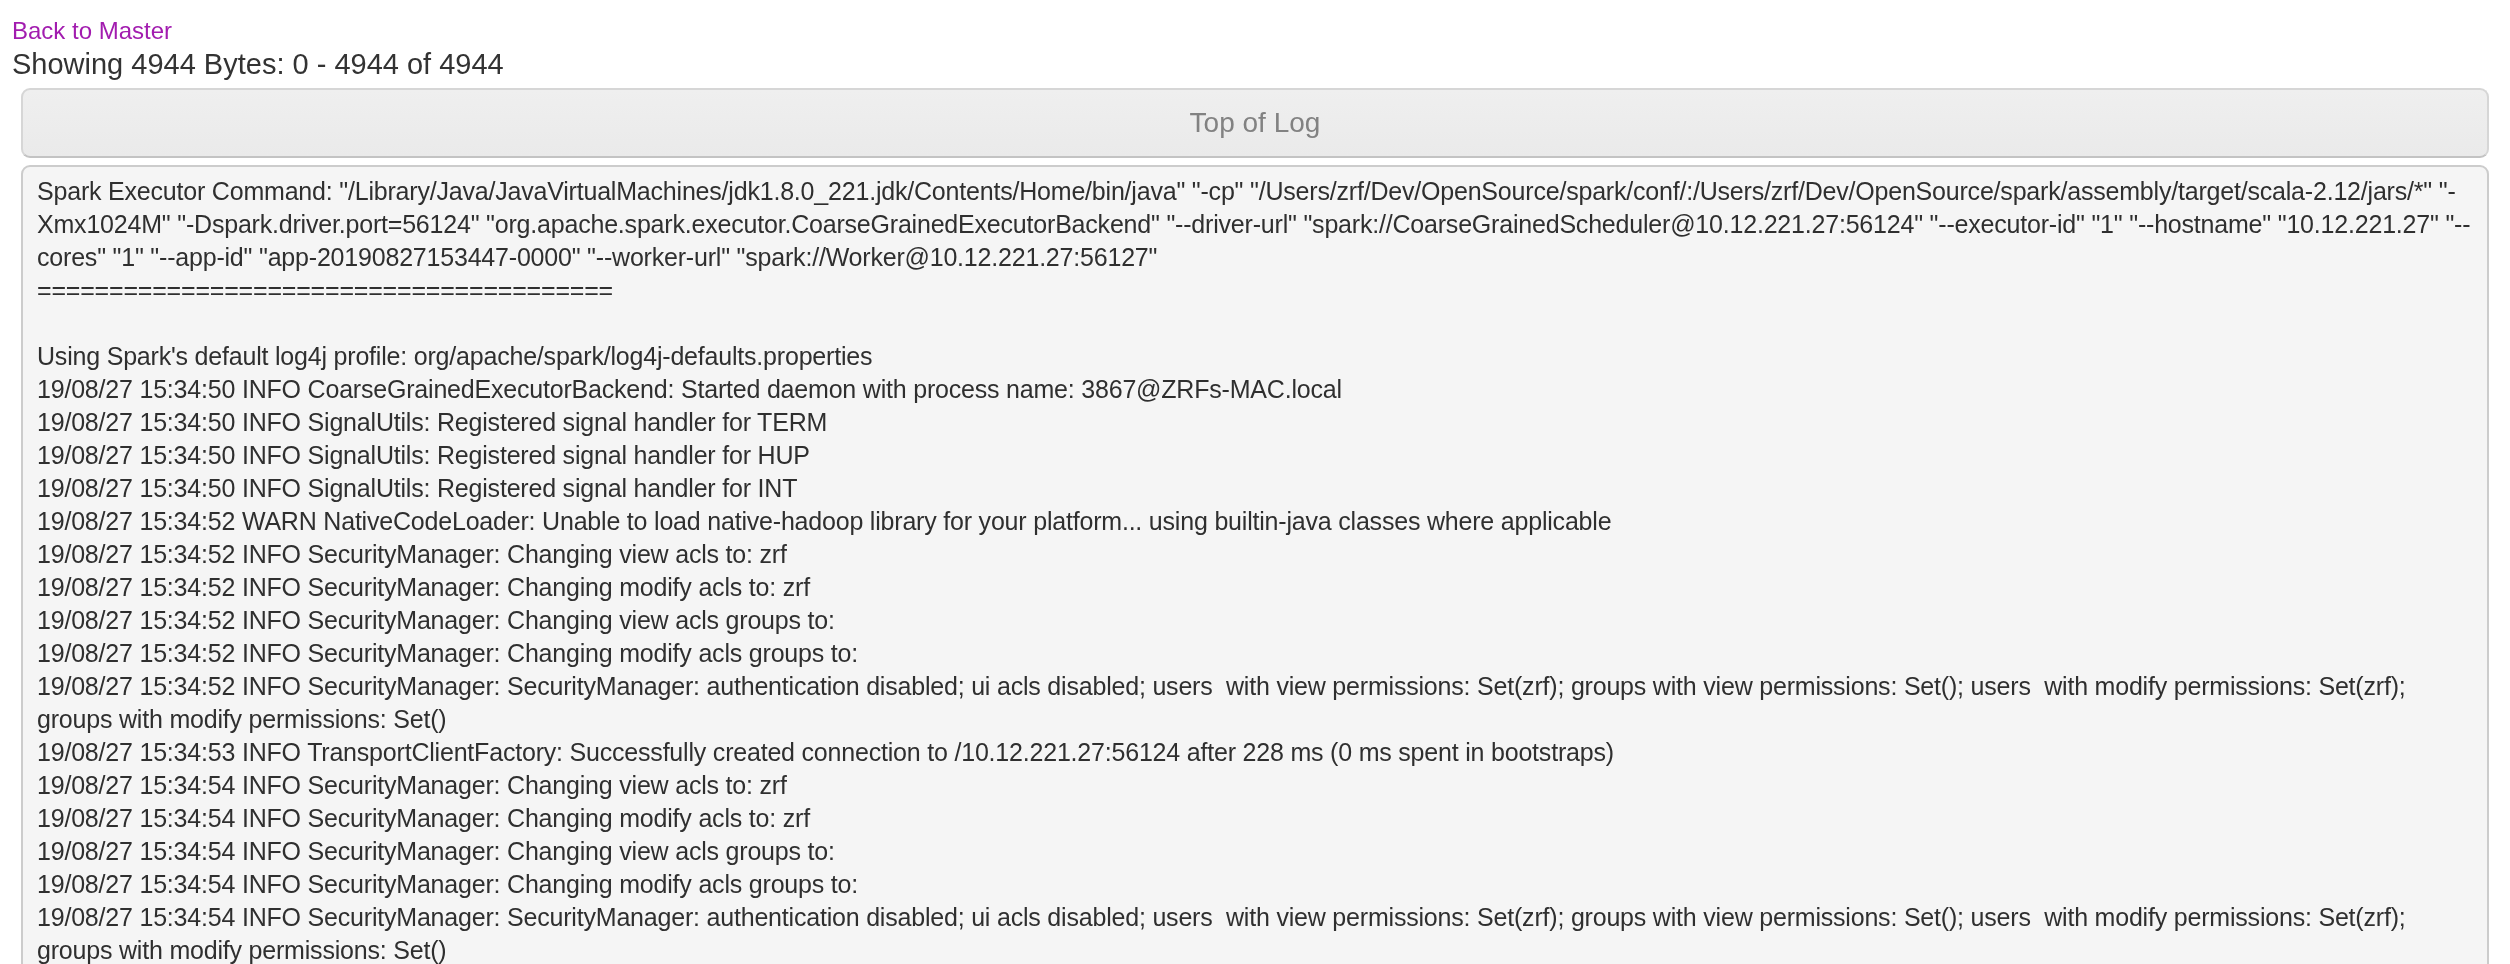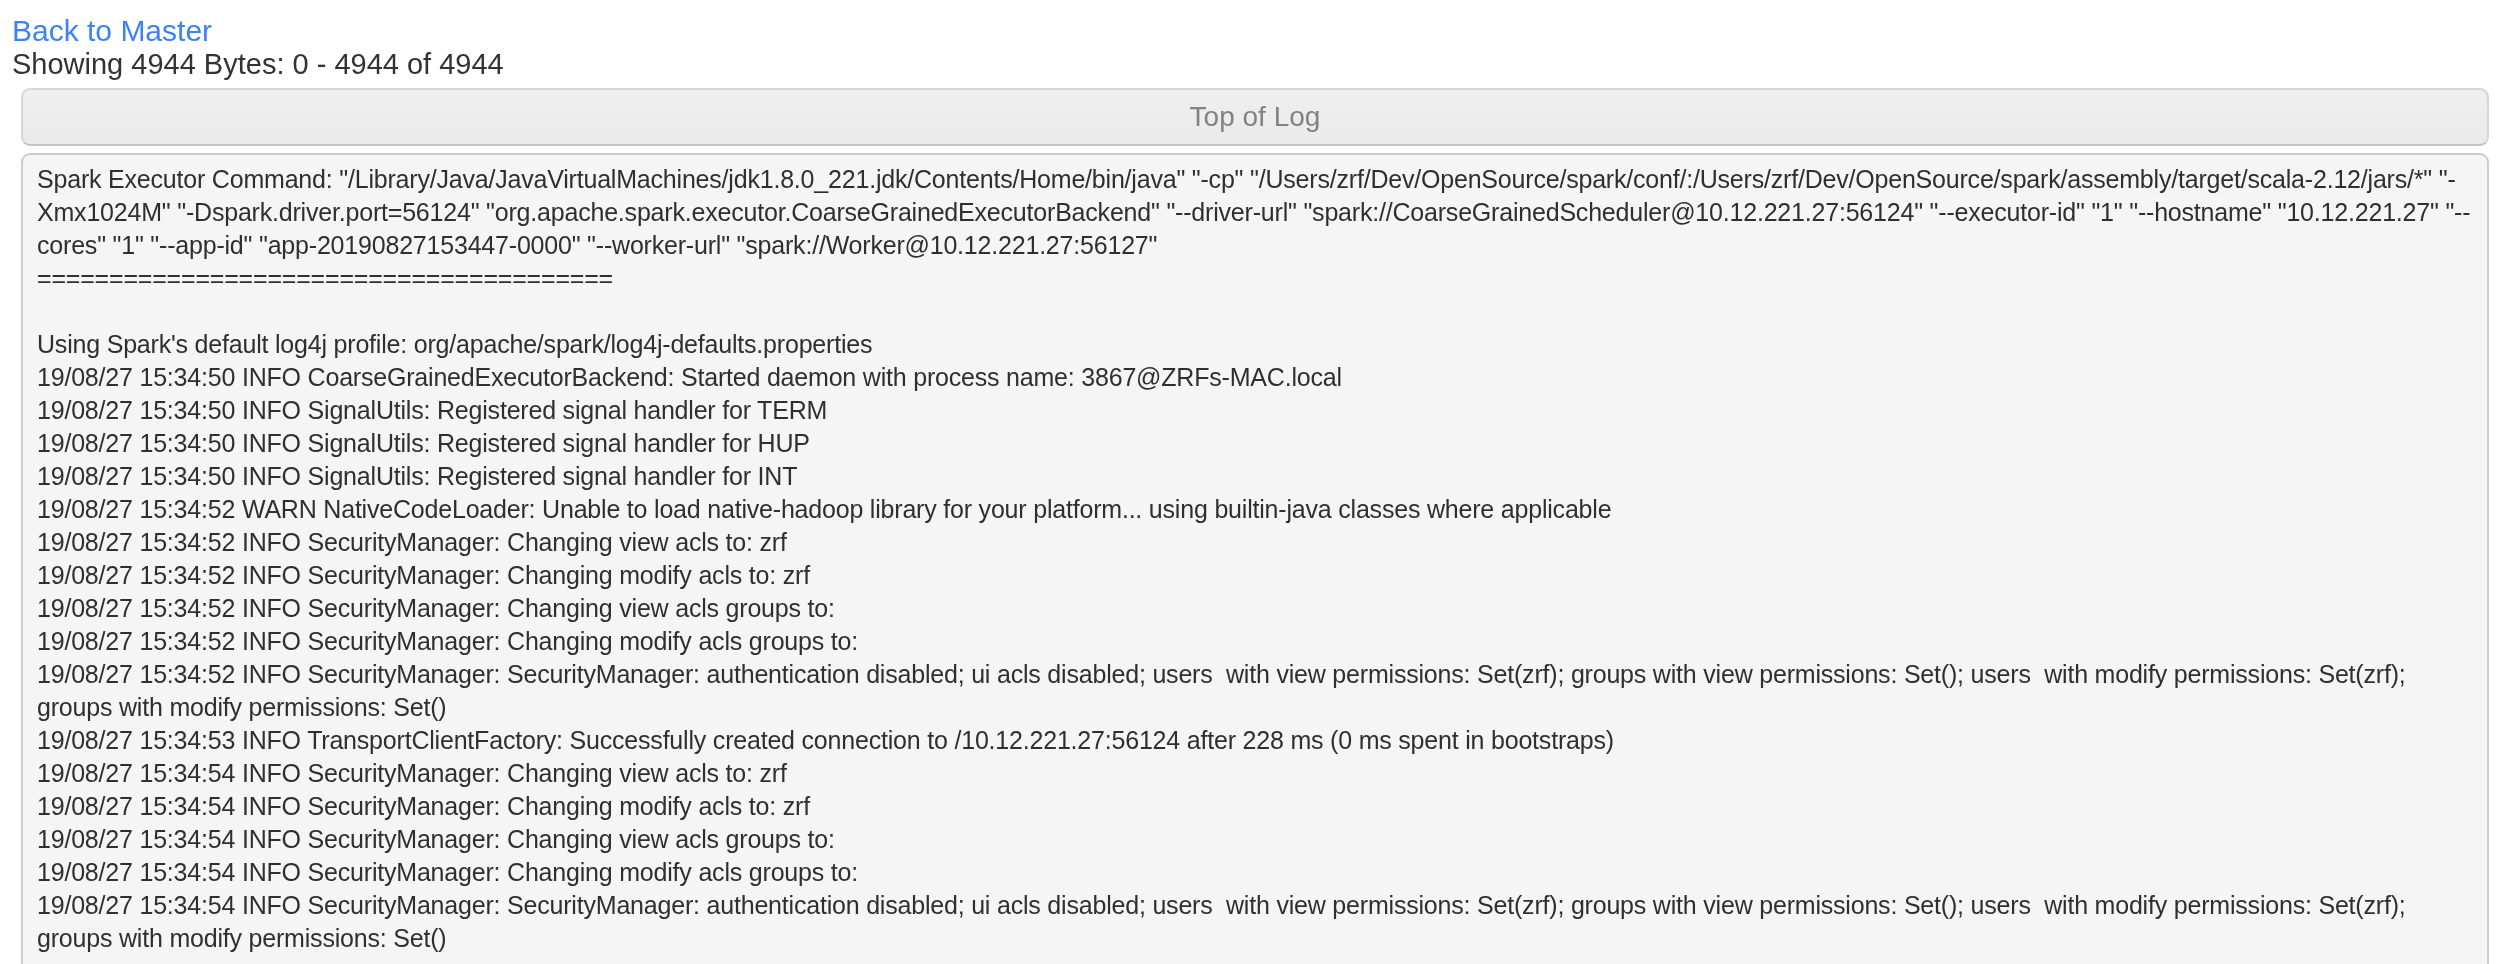--- a/index.html
+++ b/index.html
@@ -12,39 +12,39 @@
     overflow: hidden;
     background: #ffffff;
     font-family: "Liberation Sans", "DejaVu Sans", sans-serif;
     color: #333333;
   }
   .page {
     padding: 14px 12px 0 12px;
   }
   .back-link {
     display: inline-block;
-    color: #3b82f6;
-    font-size: 30px;
+    color: #a21caf;
+    font-size: 24px;
     line-height: 34px;
     text-decoration: none;
     cursor: pointer;
   }
   .showing-line {
     font-size: 29px;
     line-height: 32px;
     color: #333333;
   }
   .boxes {
     margin: 8px 9px 0 9px;
   }
   .top-log-btn {
     display: block;
     box-sizing: border-box;
     width: 100%;
-    height: 58px;
+    height: 70px;
     background: linear-gradient(#efefef, #eaeaea);
     border: 2px solid #d6d6d6;
     border-bottom-color: #c3c3c3;
     border-radius: 9px;
     font-family: inherit;
     font-size: 28px;
     color: #828282;
     text-align: center;
     padding: 0;
     cursor: default;

